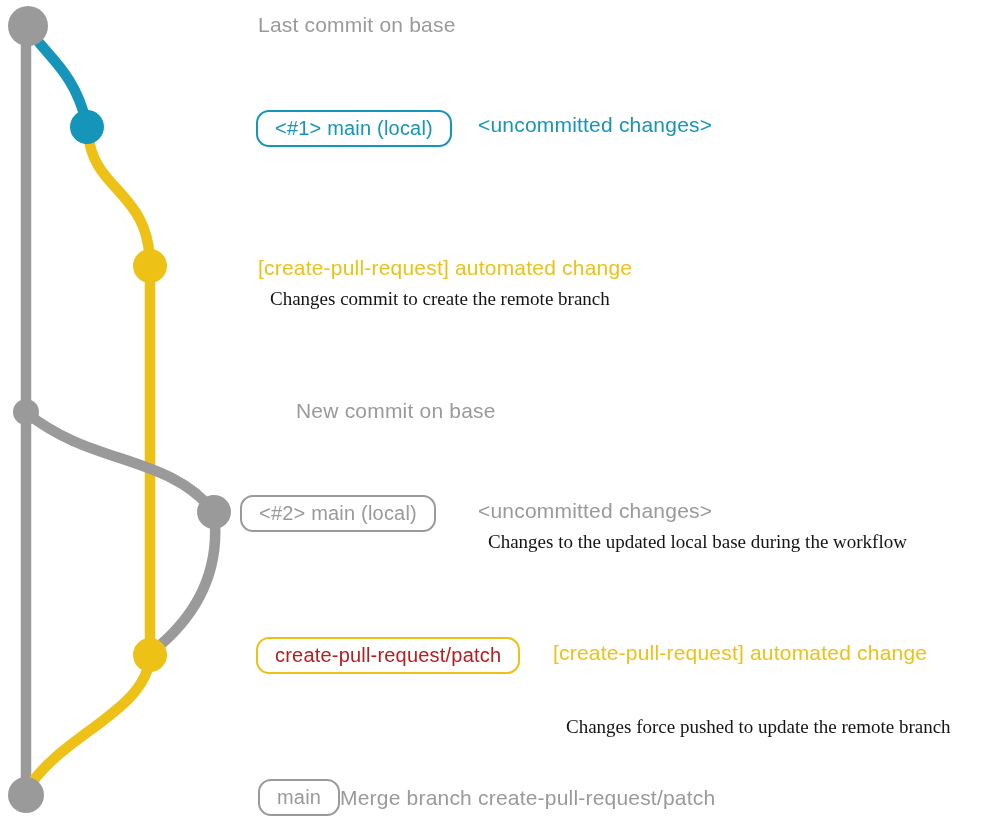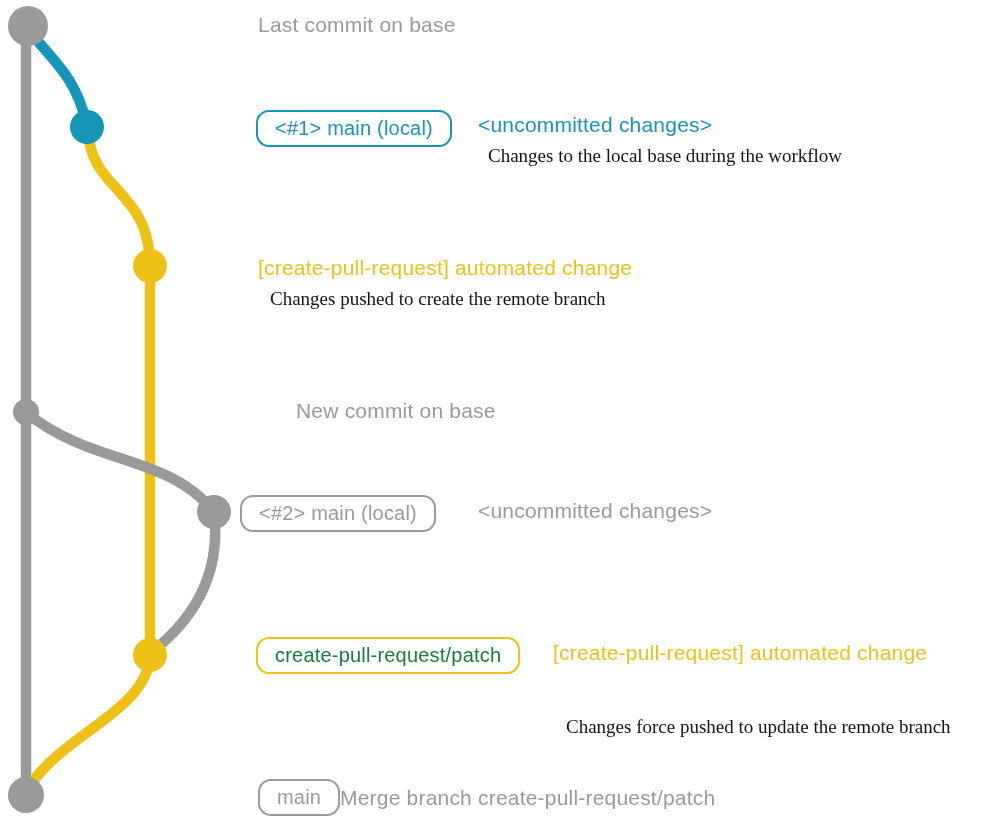--- a/index.html
+++ b/index.html
@@ -62,30 +62,30 @@
     <circle cx="26" cy="412" r="13" fill="#9a9a9a"></circle>
     <circle cx="214" cy="512" r="17" fill="#9a9a9a"></circle>
     <circle cx="150" cy="655" r="17" fill="#eec117"></circle>
     <circle cx="26" cy="795" r="18" fill="#9a9a9a"></circle>
   </svg>
 
   <div class="label t-last" style="color: rgb(154, 154, 154);">Last commit on base</div>
 
   <div class="badge badge-1" style="color: rgb(20, 149, 185); border-color: rgb(20, 149, 185);">&lt;#1&gt; main (local)</div>
   <div class="label t-unc1" style="color: rgb(20, 149, 185);">&lt;uncommitted changes&gt;</div>
-  <div class="serif note-1">Changes to the local base during the workflow</div>
 
   <div class="label t-auto1" style="color: rgb(238, 193, 23);">[create-pull-request] automated change</div>
-  <div class="serif note-2">Changes pushed to create the remote branch</div>
+  <div class="serif note-2">Changes commit to create the remote branch</div>
 
   <div class="label t-new" style="color: rgb(154, 154, 154);">New commit on base</div>
 
   <div class="badge badge-2" style="color: rgb(154, 154, 154); border-color: rgb(154, 154, 154);">&lt;#2&gt; main (local)</div>
   <div class="label t-unc2" style="color: rgb(154, 154, 154);">&lt;uncommitted changes&gt;</div>
+  <div class="serif note-3">Changes to the updated local base during the workflow</div>
 
-  <div class="badge badge-3" style="color: #15803d; border-color: rgb(238, 193, 23);">create-pull-request/patch</div>
+  <div class="badge badge-3" style="color: #b91c1c; border-color: rgb(238, 193, 23);">create-pull-request/patch</div>
   <div class="label t-auto2" style="color: rgb(238, 193, 23);">[create-pull-request] automated change</div>
   <div class="serif note-4">Changes force pushed to update the remote branch</div>
 
   <div class="badge badge-4" style="color: rgb(154, 154, 154); border-color: rgb(154, 154, 154);">main</div>
   <div class="label t-merge" style="color: rgb(154, 154, 154);">Merge branch create-pull-request/patch</div>
 
 </div>
 
 </body></html>

